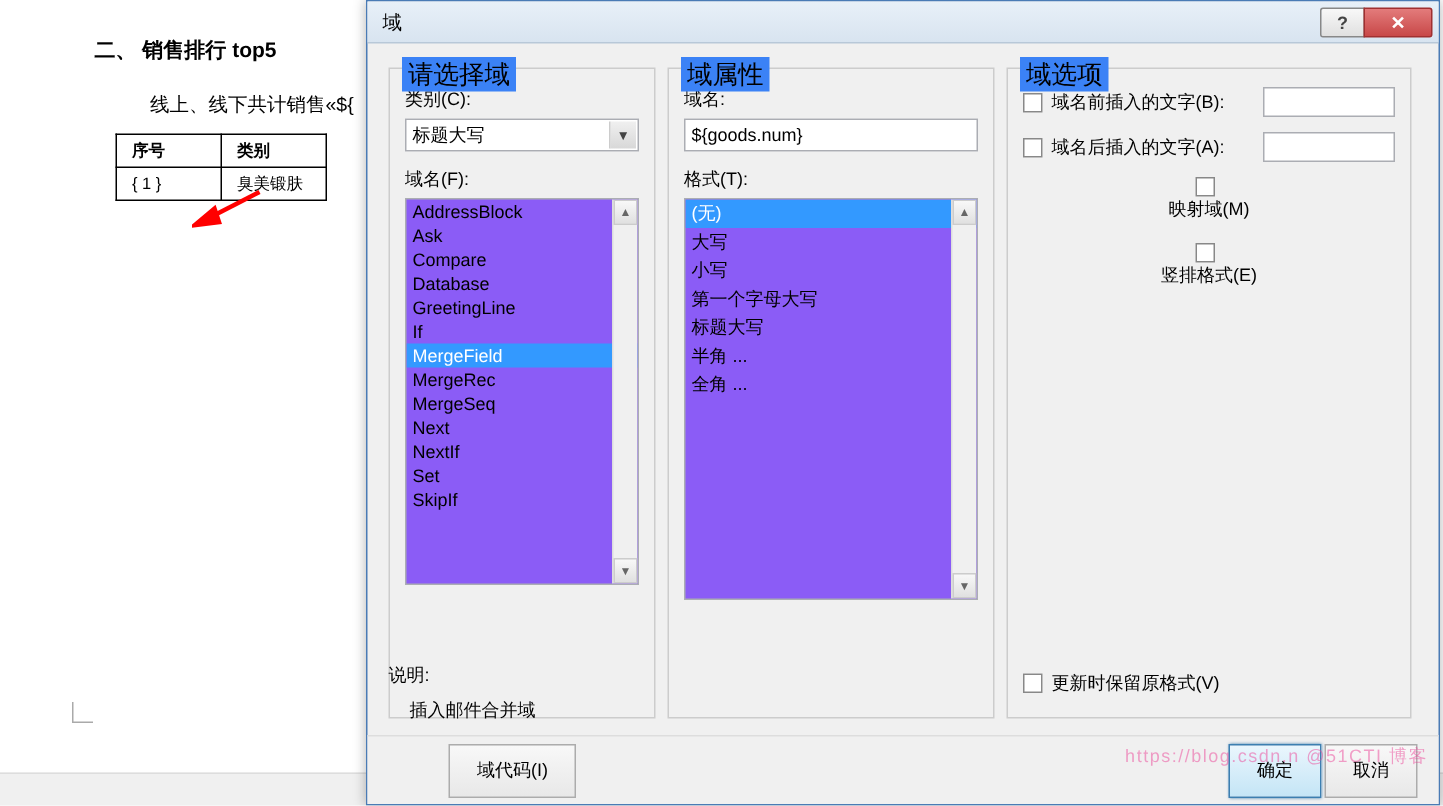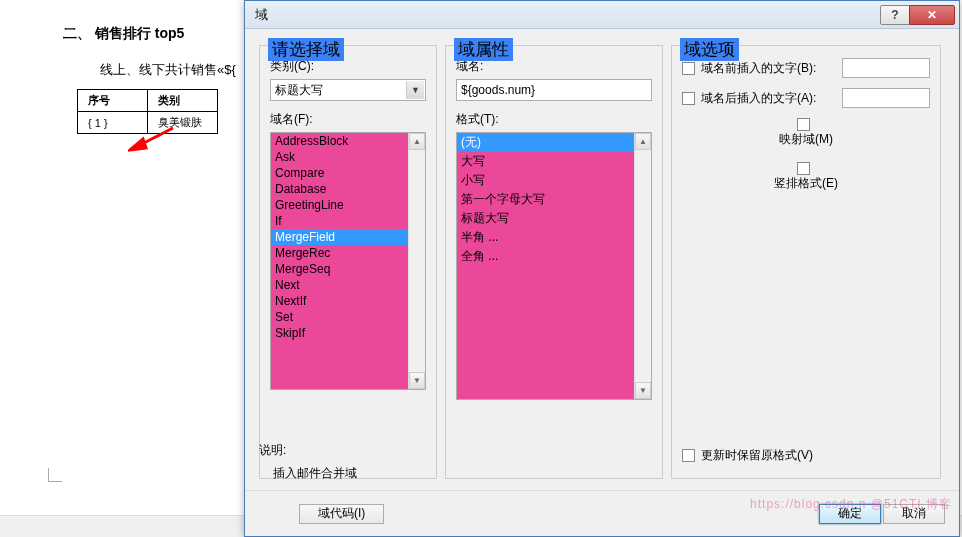--- a/index.html
+++ b/index.html
@@ -26,21 +26,21 @@
     .dialog-body { display: flex; padding: 8px 14px 0 14px; height: 454px; }
     
     .group { position: relative; border: 1px solid #ccc; margin-top: 8px; padding: 12px 10px 8px 10px; }
     .group-title { position: absolute; top: -8px; left: 8px; background: #3b82f6; padding: 0 4px; font-size: 17px; }
     
     .col-left { width: 178px; }
     .col-left .group { height: 434px; }
     .lbl { display: block; margin-bottom: 4px; }
     .combo { width: 100%; height: 22px; border: 1px solid #abadb3; background: #fff; display: flex; align-items: center; padding: 0 4px; position: relative; }
     .combo-arrow { position: absolute; right: 1px; top: 1px; width: 18px; height: 18px; background: linear-gradient(#f0f0f0,#d8d8d8); border-left: 1px solid #ccc; display: flex; align-items: center; justify-content: center; font-size: 9px; color: #444; }
-    .listbox { width: 100%; border: 1px solid #abadb3; background: #ec4899; overflow: hidden; position: relative; }
+    .listbox { width: 100%; border: 1px solid #abadb3; background: #8b5cf6; overflow: hidden; position: relative; }
     .listbox-left { height: 258px; margin-top: 4px; }
     .list-item { padding: 1px 4px; font-size: 12px; cursor: default; }
     .list-item.selected { background: #3399ff; color: #fff; }
     .scrollbar { position: absolute; right: 0; top: 0; width: 17px; height: 100%; background: #f0f0f0; border-left: 1px solid #ddd; }
     .scrollbar .sb-btn { height: 17px; background: linear-gradient(#f8f8f8,#e0e0e0); border: 1px solid #ccc; display: flex; align-items: center; justify-content: center; font-size: 8px; color: #666; }
     .scrollbar .sb-btn.down { position: absolute; bottom: 0; width: 100%; }
     
     .col-mid { width: 218px; margin-left: 8px; }
     .col-mid .group { height: 434px; }
     .textinput { width: 100%; height: 22px; border: 1px solid #abadb3; background: #fff; padding: 0 4px; display: flex; align-items: center; }
@@ -53,21 +53,21 @@
     .opt-label { flex: 1; }
     .opt-input { width: 88px; height: 20px; border: 1px solid #abadb3; background: #fff; margin-left: 6px; }
     .opt-row.simple { margin-bottom: 14px; flex-direction: column; }
     .preserve-row { position: absolute; bottom: 14px; left: 10px; display: flex; align-items: center; }
     
     .desc-area { position: absolute; bottom: 54px; left: 14px; }
     .desc-label { margin-bottom: 6px; }
     .desc-text { margin-left: 14px; }
     
     .dialog-footer { position: absolute; bottom: 0; left: 0; width: 100%; height: 46px; border-top: 1px solid #ddd; background: #f0f0f0; display: flex; align-items: center; padding: 0 14px; }
-    .btn { height: 20px; padding: 0 18px; border: 1px solid #acacac; background: linear-gradient(#f8f8f8,#e8e8e8); cursor: pointer; font-size: 12px; display: flex; align-items: center; }
+    .btn { height: 36px; padding: 0 18px; border: 1px solid #acacac; background: linear-gradient(#f8f8f8,#e8e8e8); cursor: pointer; font-size: 12px; display: flex; align-items: center; }
     .btn.primary { border: 1px solid #3c7fb1; background: linear-gradient(#eaf6fd,#c4e5f6); box-shadow: 0 0 2px #3c7fb1; }
     .footer-spacer { flex: 1; }
     .btn-ok { margin-right: 2px; justify-content: flex-end; }
     
     .arrow-red { position: absolute; transform-origin: left center; }
     .arrow-body { stroke: #ff0000; stroke-width: 3; fill: #ff0000; }
     
     .watermark { position: absolute; right: 10px; bottom: 24px; color: #ec4899; font-size: 12px; opacity: 0.5; letter-spacing: 1px; }
   </style>
 </head>

